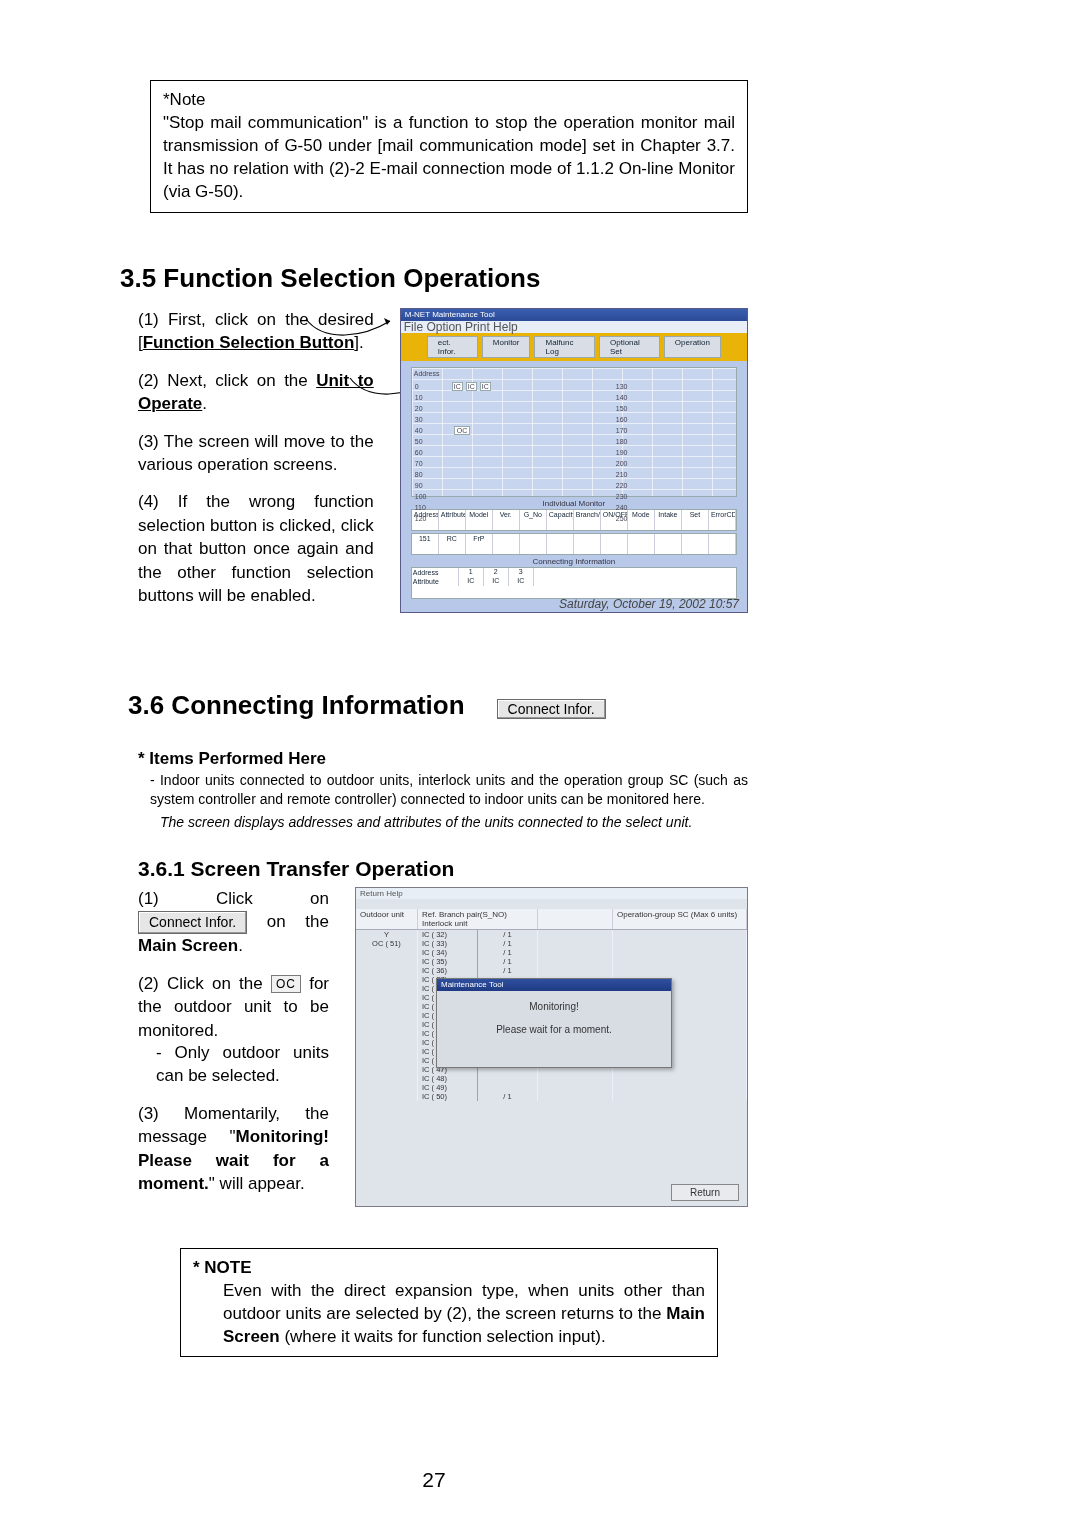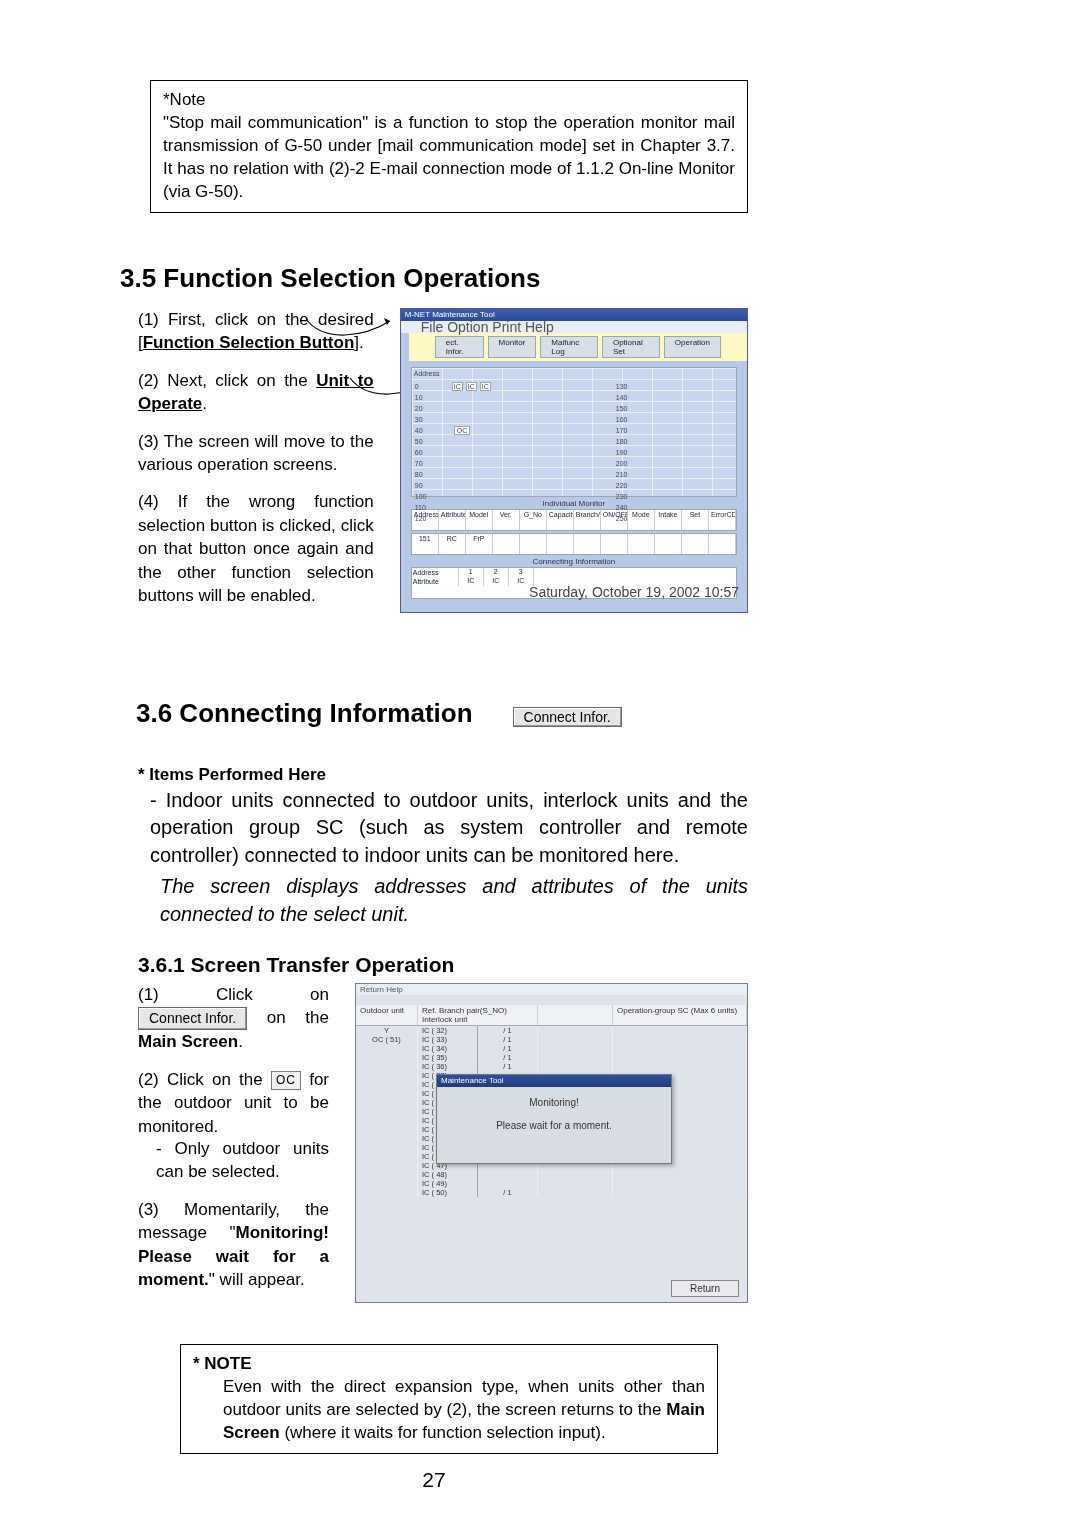--- a/index.html
+++ b/index.html
@@ -84,21 +84,21 @@
     vertical-align: middle;
     letter-spacing: 1px;
   }
   .items-here {
     font-size: 17px;
     font-weight: bold;
     margin: 20px 0 2px 18px;
   }
   .items-body {
     padding-left: 30px;
-    font-size: 20px;
+    font-size: 14px;
     line-height: 1.38;
     text-align: justify;
   }
   .items-body .dash {
     display: block;
     margin-bottom: 4px;
   }
   .pg-num {
     position: absolute;
     left: 0; right: 0;
@@ -121,31 +121,30 @@
     height: 12px;
     background: linear-gradient(#3a5fb0,#2b4a97);
     color: #fff;
     font-size: 8px;
     padding: 0 4px;
     line-height: 12px;
   }
   .shot1 .menubar {
     height: 12px;
     background: #e8eef8;
-    font-size: 14px;
-    padding: 0 20px;
+    font-size: 12px;
+    padding: 0 3px;
     line-height: 12px;
     color: #555;
   }
   .shot1 .tabbar {
     display: flex;
     gap: 4px;
-    background: #fef9c3;
+    background: #eab308;
     padding: 3px 26px;
-    margin-left: 8px;
   }
   .shot1 .tab {
     background: #d9dde6;
     border: 1px solid #9aa;
     font-size: 8px;
     padding: 1px 10px;
   }
   .shot1 .gridarea {
     margin: 6px 10px 2px 10px;
     background: #c8d5ee;
@@ -192,21 +191,21 @@
     color:#334;
   }
   .shot1 .tbl2 {
     margin: 1px 10px 2px 10px;
     border: 1px solid #9aa;
     height: 30px;
     background:#fff;
     font-size:7px;
   }
   .shot1 .status {
-    position:absolute; bottom:12px; right:8px; font-size:14px; color:#444;
+    position:absolute; bottom:1px; right:8px; font-size:12px; color:#444;font-style:italic;
   }
   
   .shot2 {
     width: 395px;
     height: 320px;
     border: 1px solid #7a7a88;
     background: #dfe4eb;
     font-size: 9px;
     color:#333;
     position: relative;
@@ -402,21 +401,21 @@
           <span style="width:24px;border-right:1px solid #ccd;text-align:center;">IC</span>
           <span style="width:24px;border-right:1px solid #ccd;text-align:center;">IC</span>
           <span style="width:24px;border-right:1px solid #ccd;text-align:center;">IC</span>
         </div>
       </div>
       <div class="status">Saturday, October 19, 2002 10:57</div>
     </div>
   </div>
 
   <div class="connect-row">
-    <h2 class="section" style="margin:16px;text-align:center;">3.6 Connecting Information</h2>
+    <h2 class="section" style="margin:8px;text-align:center;">3.6 Connecting Information</h2>
     <span class="btn-ui">Connect Infor.</span>
   </div>
 
   <div class="items-here">* Items Performed Here</div>
   <div class="items-body">
     <span class="dash">- Indoor units connected to outdoor units, interlock units and the operation group SC (such as system controller and remote controller) connected to indoor units can be monitored here.</span>
     <span class="dash" style="padding-left:10px;font-style:italic;">The screen displays addresses and attributes of the units connected to the select unit.</span>
   </div>
 
   <h3 class="subsection">3.6.1 Screen Transfer Operation</h3>

